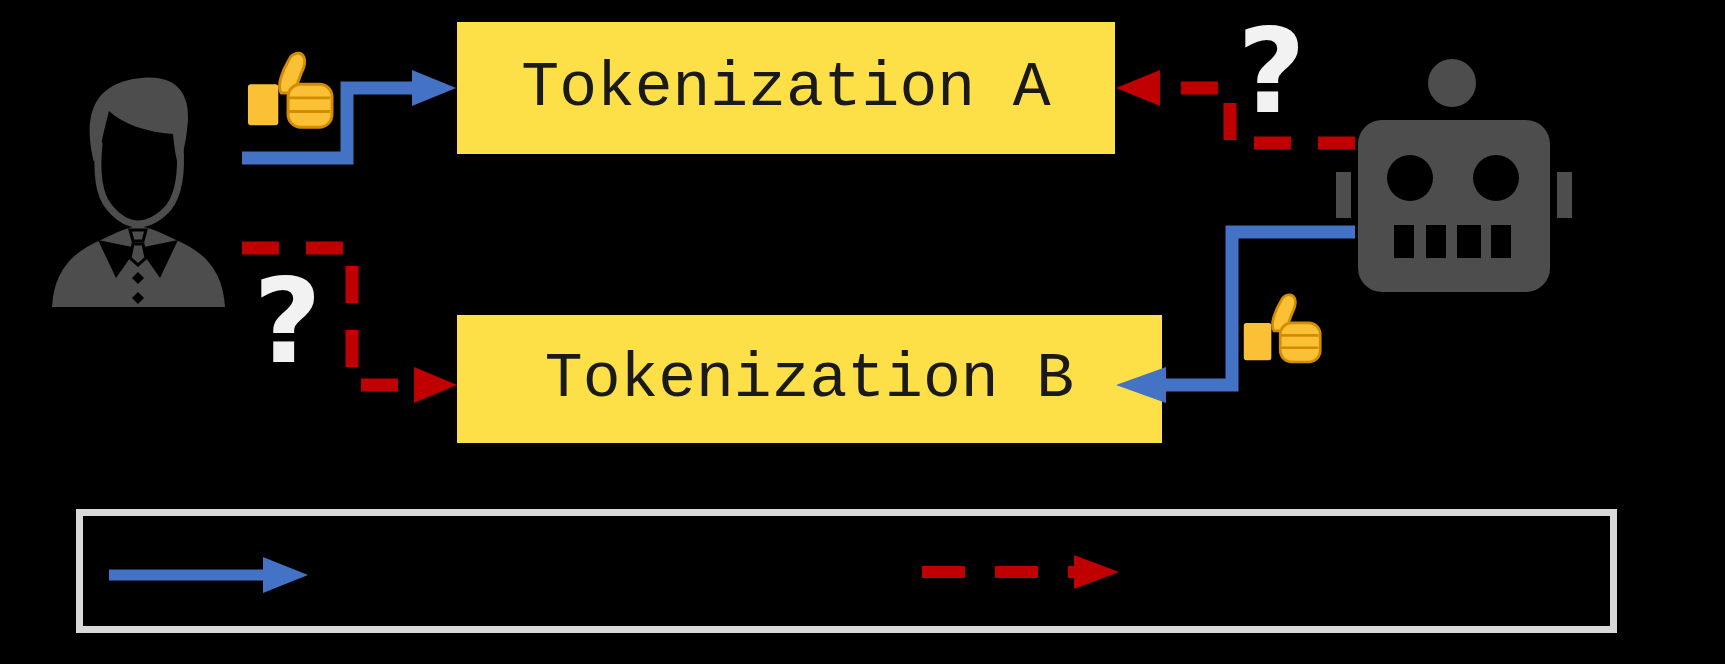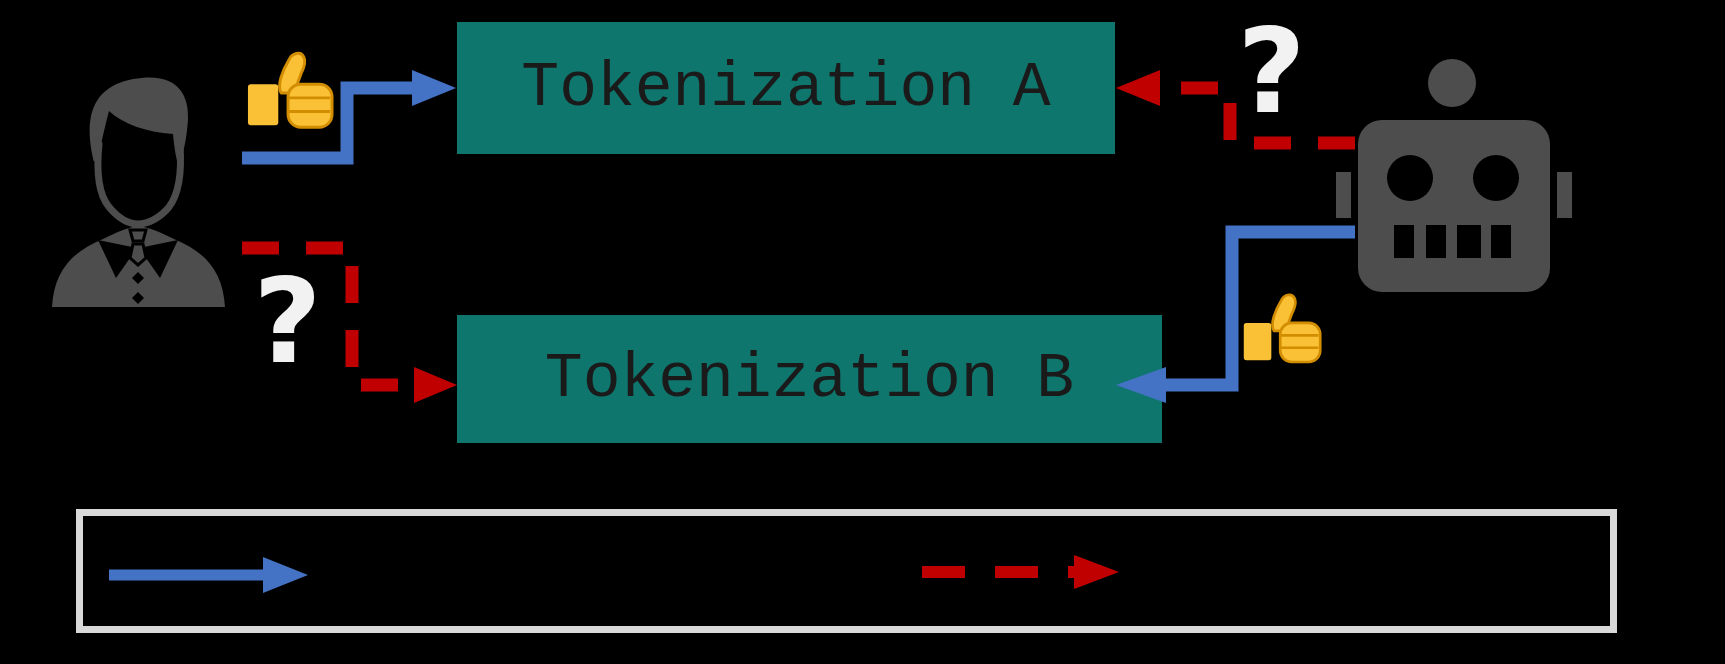--- a/index.html
+++ b/index.html
@@ -6,21 +6,21 @@
   .canvas {
     position: relative;
     width: 1725px; height: 664px;
     background: #000;
     overflow: hidden;
     font-family: "Liberation Sans", sans-serif;
   }
   .abs { position: absolute; }
   .tok-box {
     position: absolute;
-    background: #0f766e;
+    background: #fde047;
     color: #1a1a1a;
     font-family: "Liberation Mono", "DejaVu Sans Mono", monospace;
     font-size: 63px;
     display: flex; align-items: center; justify-content: center;
     white-space: pre;
   }
   .question {
     position: absolute;
     color: #F2F2F2;
     font-family: "DejaVu Sans", sans-serif;

